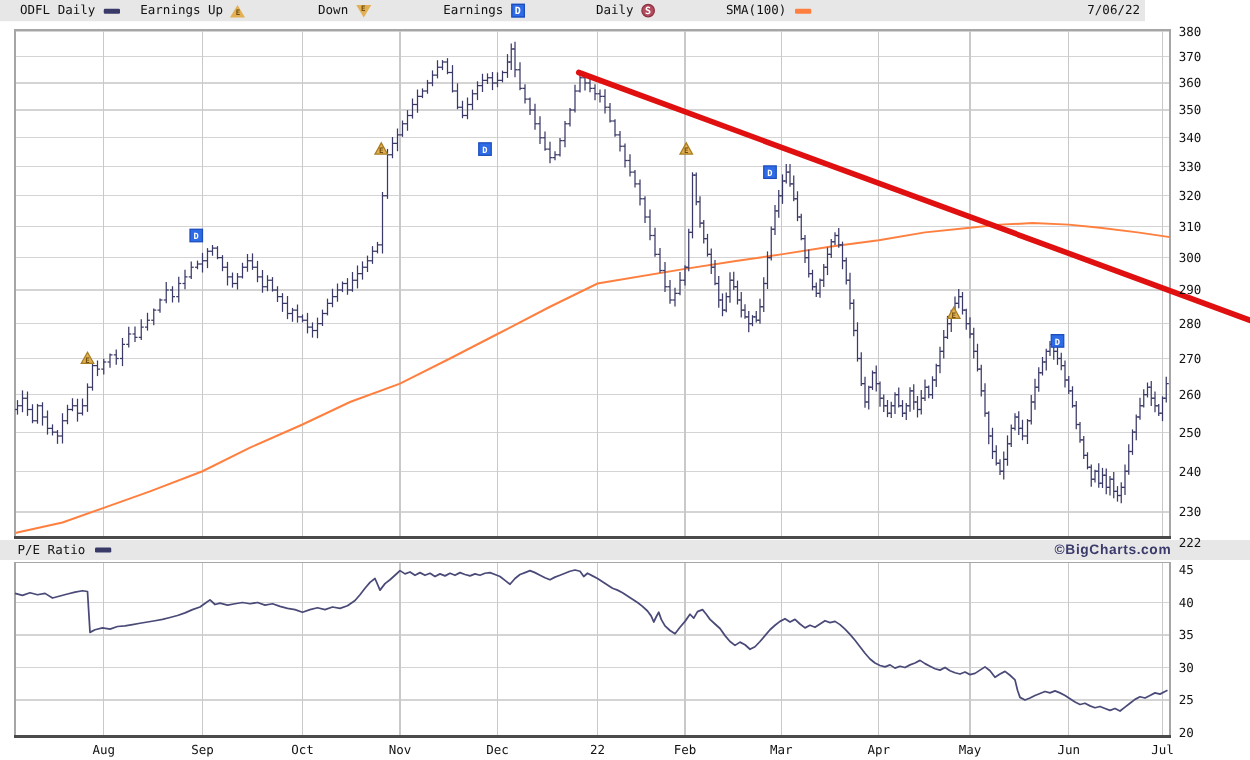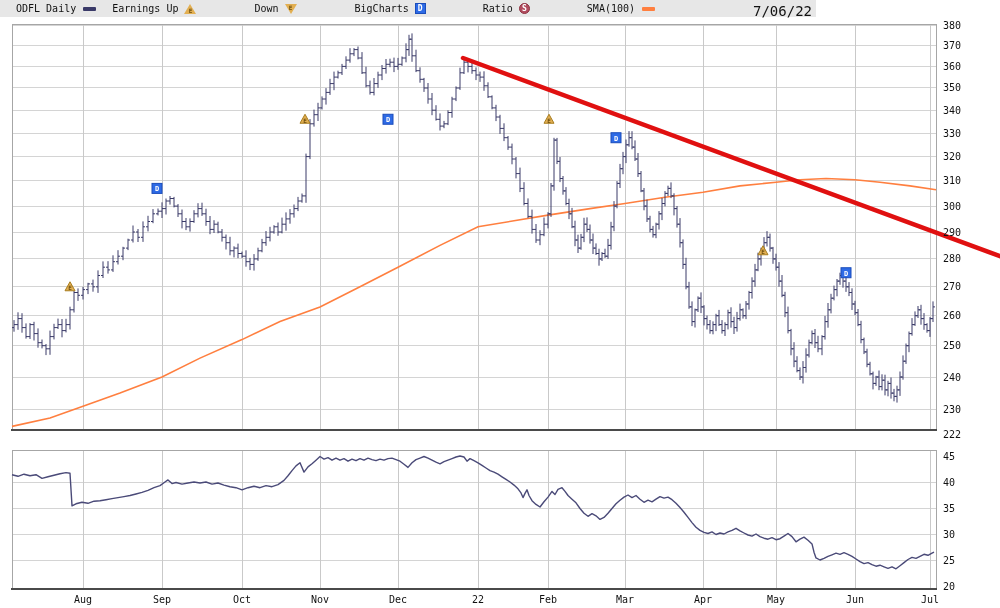--- a/index.html
+++ b/index.html
@@ -1,19 +1,19 @@
 <!DOCTYPE html>
 <html><head>
 <meta charset="utf-8">
 <style>
   html,body{margin:0;padding:0;background:#fff;}
   .screen{position:relative;width:1000px;height:608px;background:#ffffff;overflow:hidden;
           font-family:"DejaVu Sans Mono",monospace;}
   
-  .topbar{position:absolute;left:0;top:0;width:816px;height:17px;background:#e7e7e7;
+  .topbar{position:absolute;left:0;top:0;width:916px;height:17px;background:#e7e7e7;
           display:flex;align-items:center;font-size:10px;color:#111;white-space:nowrap;}
   .topbar .lbl{display:inline-block;}
   .sym{margin-left:16px;}
   .sw{display:inline-block;width:13px;height:4px;margin-left:7px;border-radius:1px;}
   .sw.navy{background:#3a3a68;}
   .sw.orange{background:#ff7f3f;}
   .gap-lg{margin-left:16px;}
   .gap-md{margin-left:14px;padding-left:43px;}
   .mk{position:relative;display:inline-block;width:13px;height:12px;margin-left:6px;vertical-align:middle;}
   .tri-up{position:absolute;left:0;top:1px;width:0;height:0;
@@ -23,21 +23,21 @@
           border-left:6px solid transparent;border-right:6px solid transparent;
           border-top:10px solid #e2af52;}
   .tri-letter{position:absolute;width:12px;text-align:center;font-size:6px;line-height:6px;
           font-weight:bold;color:#6e4f10;}
   .tri-letter.up{top:5px;left:0;}
   .tri-letter.dn{top:2px;left:0;}
   .badge{display:inline-flex;align-items:center;justify-content:center;width:11px;height:11px;
          margin-left:6px;font-size:8px;font-weight:bold;color:#fff;box-sizing:border-box;}
   .badge.d{background:#2e6be6;border:1px solid #1b4dbb;}
   .badge.s{background:#b24d60;border:1px solid #8d3140;border-radius:50%;}
-  .date{position:absolute;right:4px;top:3px;font-size:14px;color:#111;margin-left:28px;}
+  .date{position:absolute;right:4px;top:3px;font-size:10px;color:#111;margin-left:28px;}
   
   .divider{position:absolute;left:0;top:432px;width:1000px;height:16px;background:#e7e7e7;
            font-size:10px;color:#111;}
   .pe-label{position:absolute;left:14px;top:3px;}
   .pe-sw{position:absolute;left:76px;top:6px;width:13px;height:4px;background:#3a3a68;border-radius:1px;}
   .brand{position:absolute;right:63px;top:2px;font-family:"Liberation Sans",sans-serif;
          font-size:11px;font-weight:bold;color:#3b3b6b;letter-spacing:0.5px;text-decoration:none;}
   svg{position:absolute;left:0;top:0;}
   svg text{font-family:"DejaVu Sans Mono",monospace;}
 </style>
@@ -52,29 +52,34 @@
     <span class="lbl gap-lg">Earnings Up</span>
     <span class="mk">
       <span class="tri-up"></span>
         <span class="tri-letter up">E</span>
     </span>
     <span class="lbl gap-md">Down</span>
     <span class="mk">
       <span class="tri-dn"></span>
         <span class="tri-letter dn">E</span>
     </span>
-    <span class="lbl gap-md">BigCharts</span>
+    <span class="lbl gap-md">Earnings</span>
     <span class="badge d">D</span>
-    <span class="lbl gap-md">Ratio</span>
+    <span class="lbl gap-md">Daily</span>
     <span class="badge s">S</span>
     <span class="lbl gap-md">SMA(100)</span>
     <span class="sw orange"></span>
     <span class="date">7/06/22</span>
   </div>
 
+  <div class="divider">
+    <span class="pe-label">P/E Ratio</span>
+    <span class="pe-sw"></span>
+    <a class="brand" href="#">©BigCharts.com</a>
+  </div>
 
   <svg id="chart-svg" width="1000" height="608" viewBox="0 0 1000 608">
       <g shape-rendering="crispEdges">
         <line x1="12" x2="936" y1="25" y2="25" stroke="#d4d4d4" stroke-width="1"></line>
         <line x1="12" x2="936" y1="45.42787726493553" y2="45.42787726493553" stroke="#d4d4d4" stroke-width="1"></line>
         <line x1="12" x2="936" y1="66.41549149303125" y2="66.41549149303125" stroke="#d4d4d4" stroke-width="1"></line>
         <line x1="12" x2="936" y1="87.99438324952055" y2="87.99438324952055" stroke="#d4d4d4" stroke-width="1"></line>
         <line x1="12" x2="936" y1="110.19883649443189" y2="110.19883649443189" stroke="#d4d4d4" stroke-width="1"></line>
         <line x1="12" x2="936" y1="133.0662062670877" y2="133.0662062670877" stroke="#d4d4d4" stroke-width="1"></line>
         <line x1="12" x2="936" y1="156.63729680582097" y2="156.63729680582097" stroke="#d4d4d4" stroke-width="1"></line>

